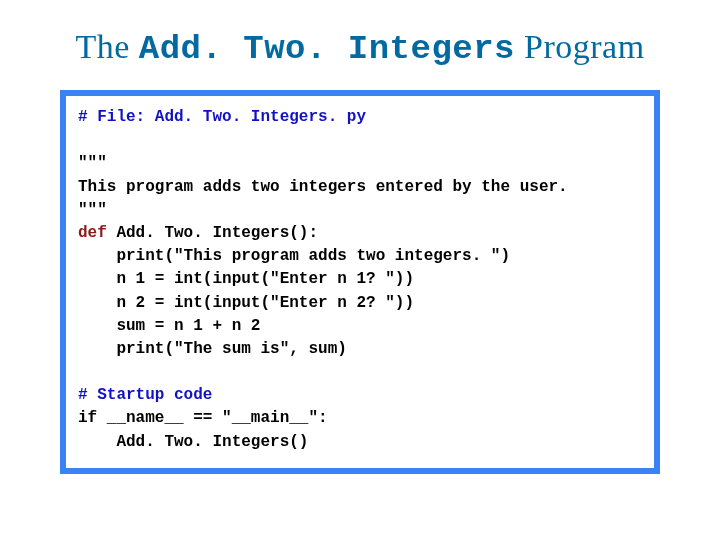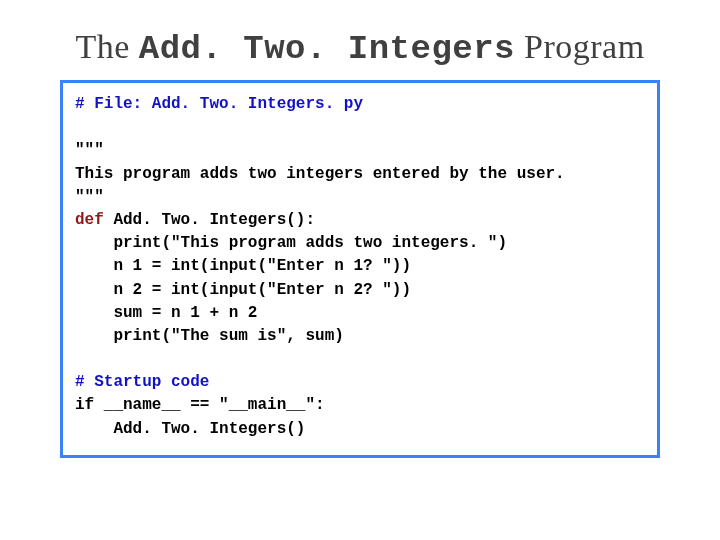--- a/index.html
+++ b/index.html
@@ -13,32 +13,32 @@
   }
   .slide {
     width: 720px;
     height: 540px;
     position: relative;
     box-sizing: border-box;
     padding: 20px 60px 40px 60px;
   }
   .title {
     font-size: 34px;
-    color: #404040;
+    color: #0369a1;
     text-align: center;
-    margin: 8px 0 12px 0;
+    margin: 8px 0 22px 0;
     font-weight: normal;
     letter-spacing: 0.5px;
   }
   .title .mono {
     font-family: 'Courier New', Courier, monospace;
     font-weight: bold;
   }
   .codebox {
-    border: 3px solid #3b82f6;
+    border: 6px solid #3b82f6;
     padding: 10px 12px 14px 12px;
     font-family: 'Courier New', Courier, monospace;
     font-size: 16px;
     line-height: 1.45;
     white-space: pre;
     font-weight: bold;
   }
   .comment { color: #1212c4; }
   .defkw { color: #8b1a1a; }
   .code { color: #000000; }

